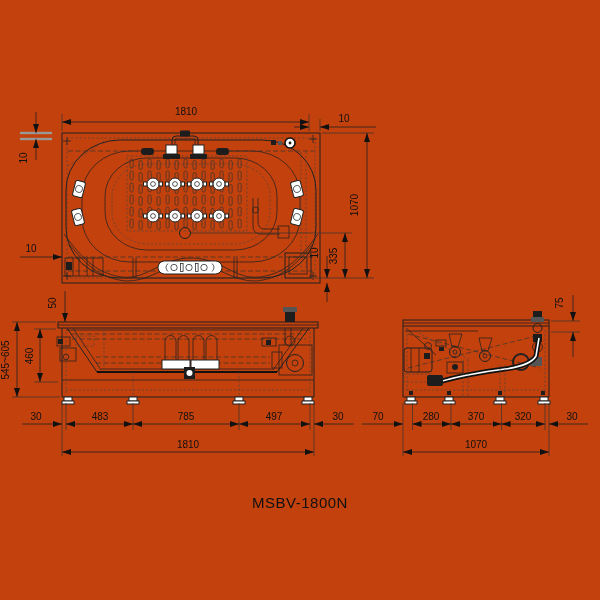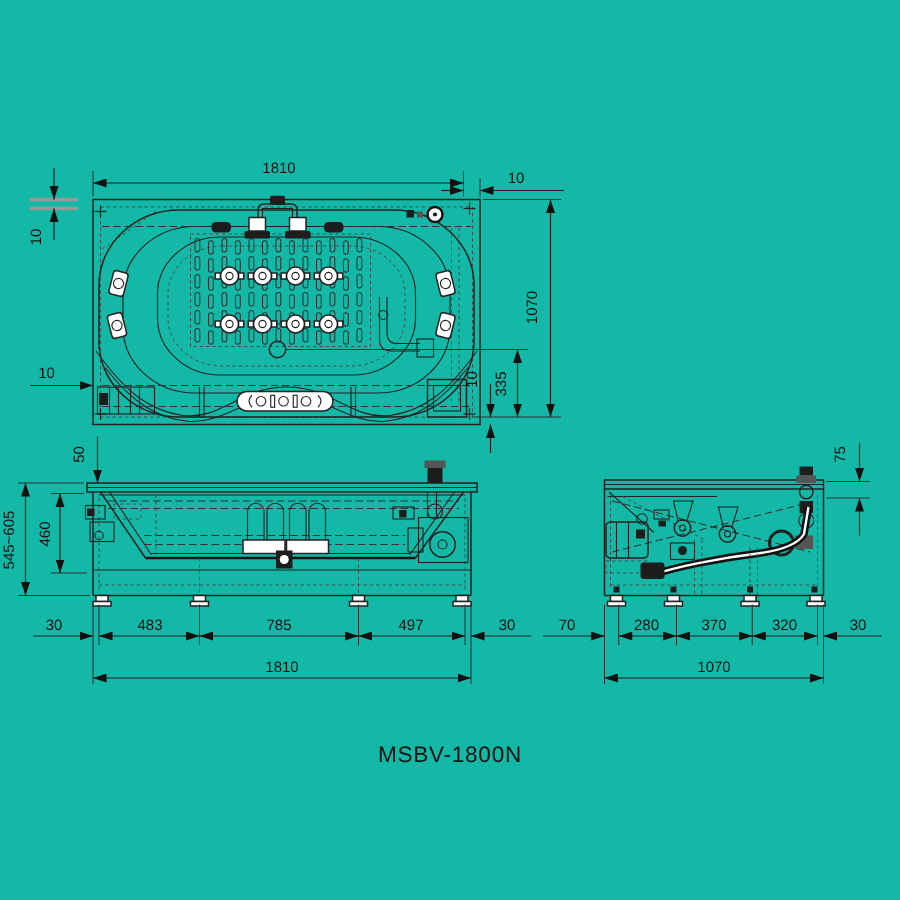--- a/index.html
+++ b/index.html
@@ -1,16 +1,16 @@
 <!DOCTYPE html>
 <html><head>
 <meta charset="utf-8">
 <style>
   html,body{margin:0;padding:0;background:#fff;}
-  #canvas{position:relative;width:600px;height:600px;background:#14b8a6;overflow:hidden;
+  #canvas{position:relative;width:600px;height:600px;background:#c2410c;overflow:hidden;
           font-family:"Liberation Sans", sans-serif;}
   svg{position:absolute;left:0;top:0;}
   .o   {fill:none;stroke:#222;stroke-width:1;}
   .o2  {fill:none;stroke:#222;stroke-width:0.75;}
   .th  {fill:none;stroke:#111;stroke-width:1.8;}
   .d1  {fill:none;stroke:#333;stroke-width:0.7;stroke-dasharray:5 2.5;}
   .d2  {fill:none;stroke:#444;stroke-width:0.6;stroke-dasharray:2.2 2;}
   .ext {stroke:#333;stroke-width:0.7;fill:none;}
   .extg{stroke:#999;stroke-width:2.4;fill:none;}
   .dl  {stroke:#222;stroke-width:0.8;fill:none;}

